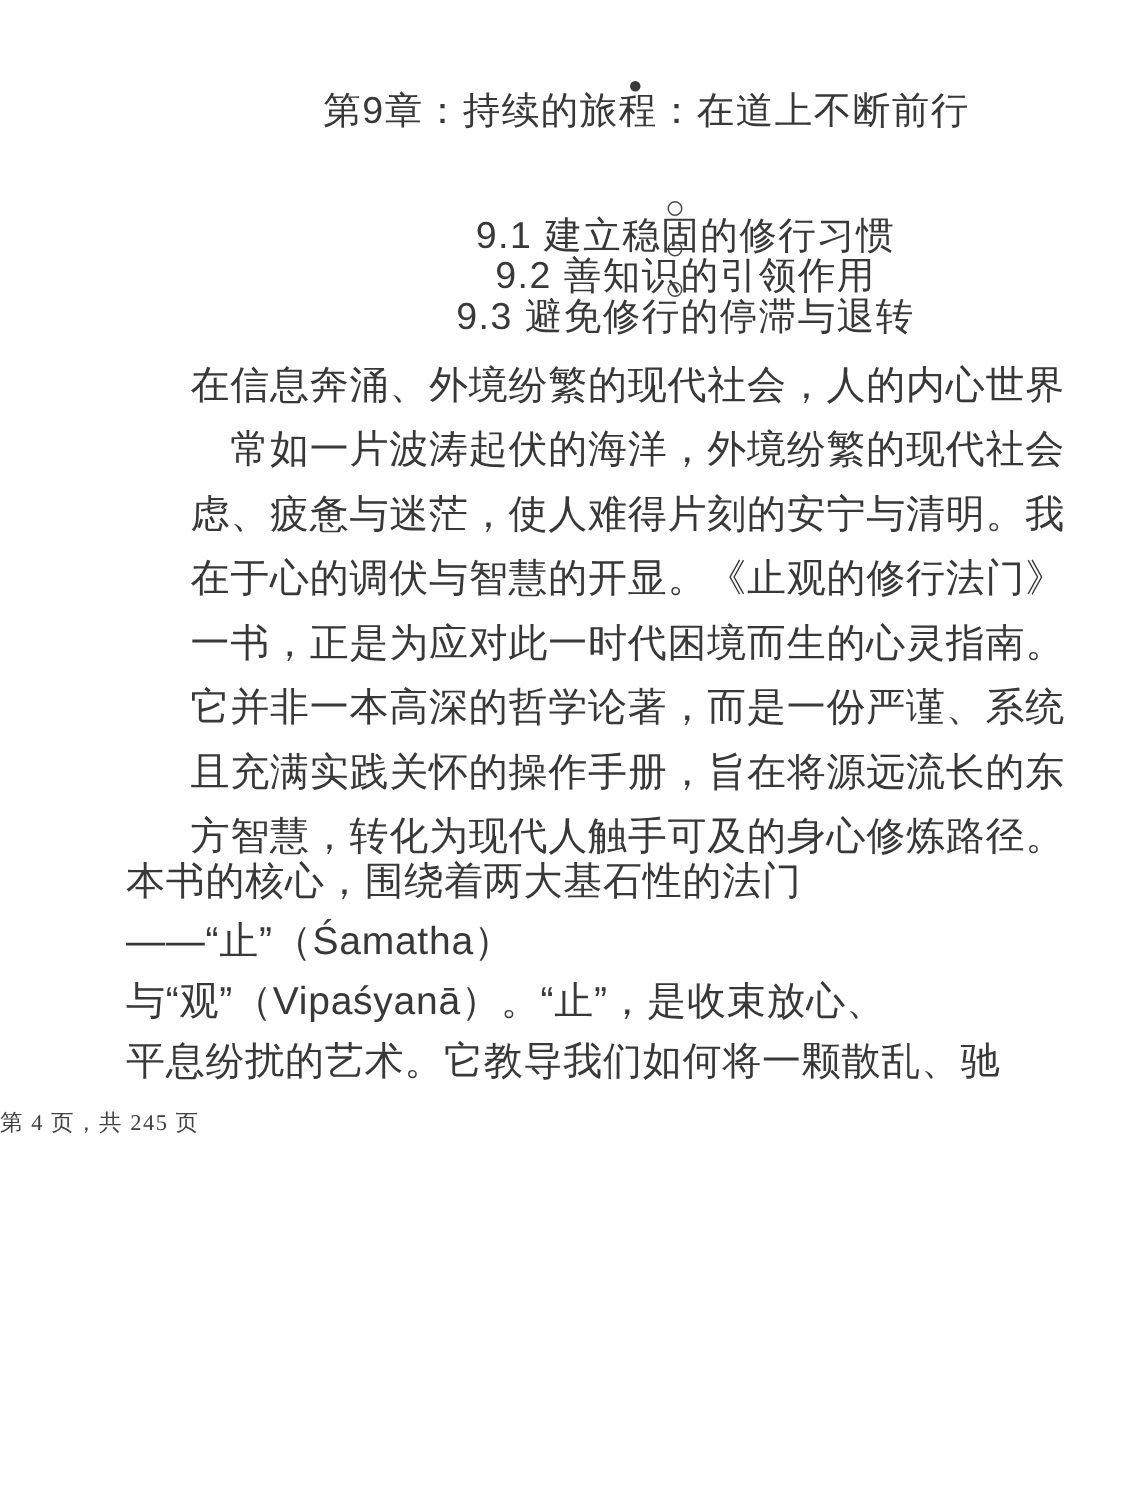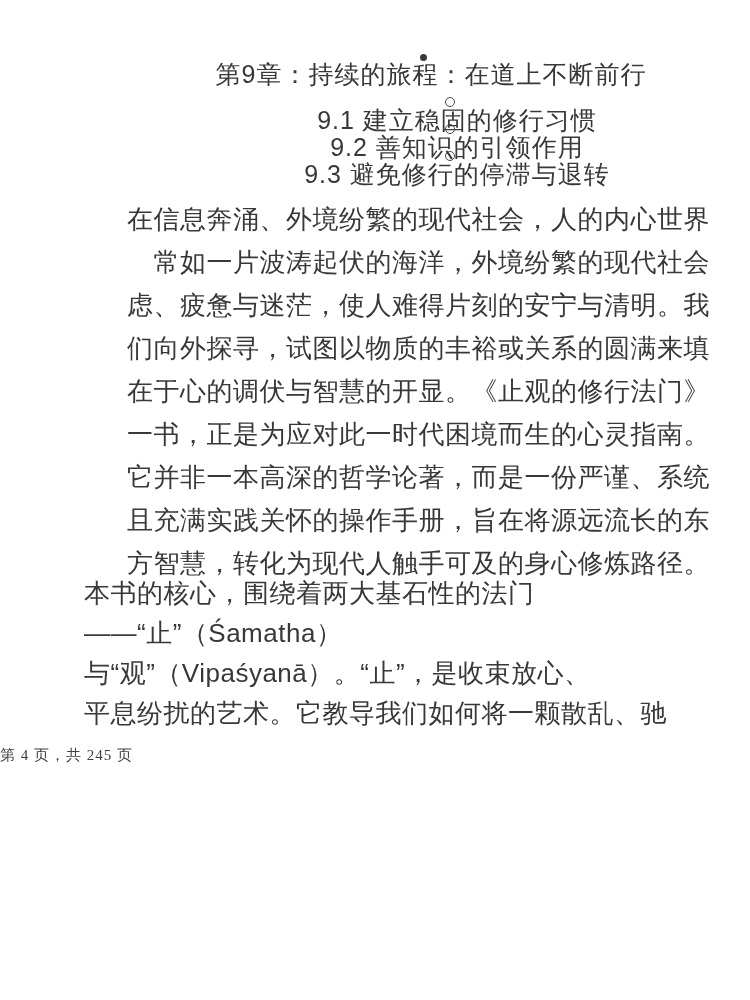--- a/index.html
+++ b/index.html
@@ -24,21 +24,21 @@
   .row-chapter { padding-left: 112px; height: 27px; }
   .disc {
     width: 7px; height: 7px; border-radius: 50%;
     background: #3a3a3a; margin-right: 16px; flex: none;
   }
   .toc-text {
     font-size: 25px; line-height: 27px;
     letter-spacing: 1px; white-space: nowrap; color: #383838;
   }
   .row-section { padding-left: 164px; height: 27px; }
-  .row-section.first { margin-top: 16px; }
+  .row-section.first { margin-top: 53px; }
   .circle {
     width: 10px; height: 10px; box-sizing: border-box;
     border: 1.5px solid #4a4a4a; border-radius: 50%;
     margin-right: 15px; flex: none; background: transparent;
   }
 
   
   .section-heading {
     margin-top: 37px;
     padding-left: 84px;
@@ -97,21 +97,20 @@
       <span class="circle"></span>
       <span class="toc-text">9.3 避免修行的停滞与退转</span>
     </div>
   </div>
 
 
   <div class="paragraph para-intro">
     <div class="tline">在信息奔涌、外境纷繁的现代社会，人的内心世界</div>
     <div class="tline">常如一片波涛起伏的海洋，外境纷繁的现代社会</div>
     <div class="tline">虑、疲惫与迷茫，使人难得片刻的安宁与清明。我</div>
-    <div class="tline">们向外探寻，试图以物质的丰裕或关系的圆满来填</div>
     <div class="tline">在于心的调伏与智慧的开显。《止观的修行法门》</div>
     <div class="tline">一书，正是为应对此一时代困境而生的心灵指南。</div>
     <div class="tline">它并非一本高深的哲学论著，而是一份严谨、系统</div>
     <div class="tline">且充满实践关怀的操作手册，旨在将源远流长的东</div>
     <div class="tline">方智慧，转化为现代人触手可及的身心修炼路径。</div>
   </div>
 
   <div class="paragraph para-core">
     <div class="tline">本书的核心，围绕着两大基石性的法门</div>
     <div class="tline">——“止”（Śamatha）</div>

